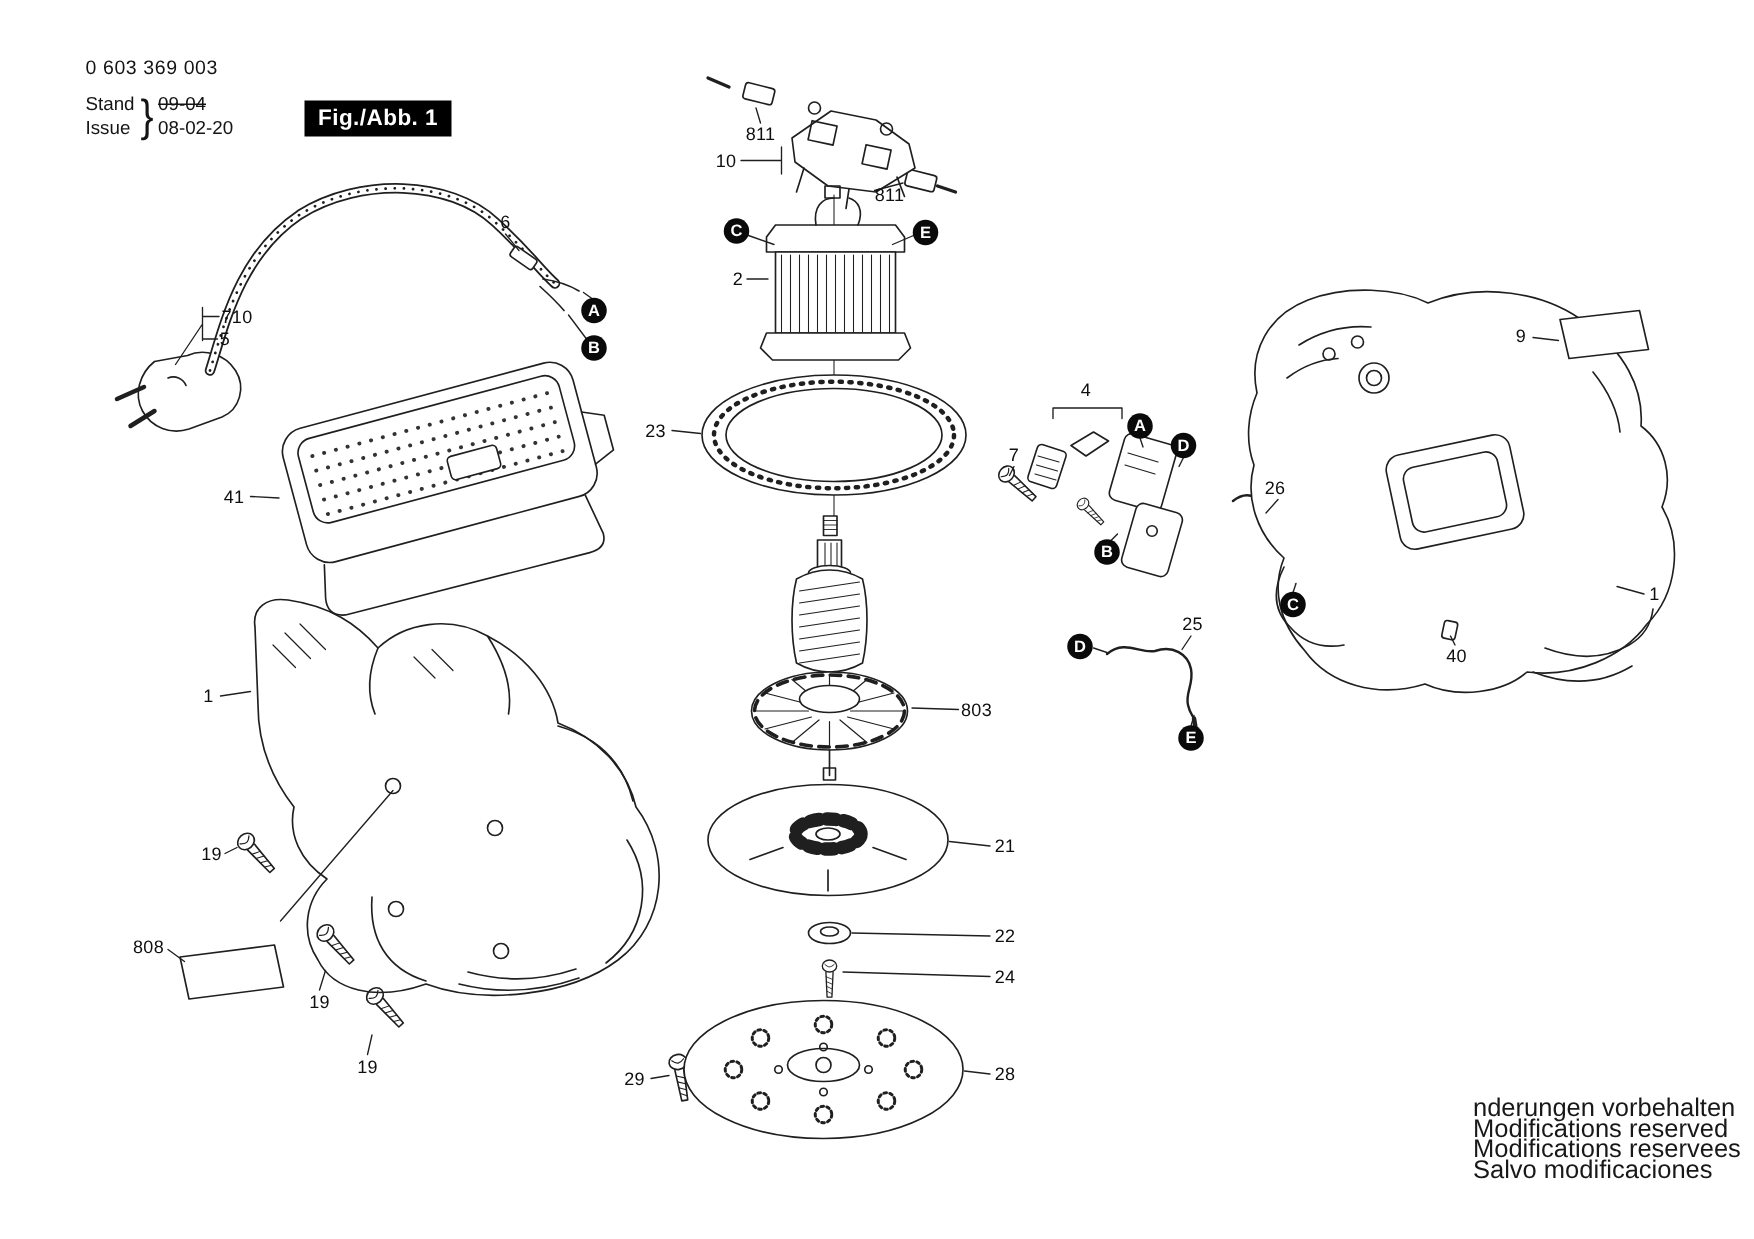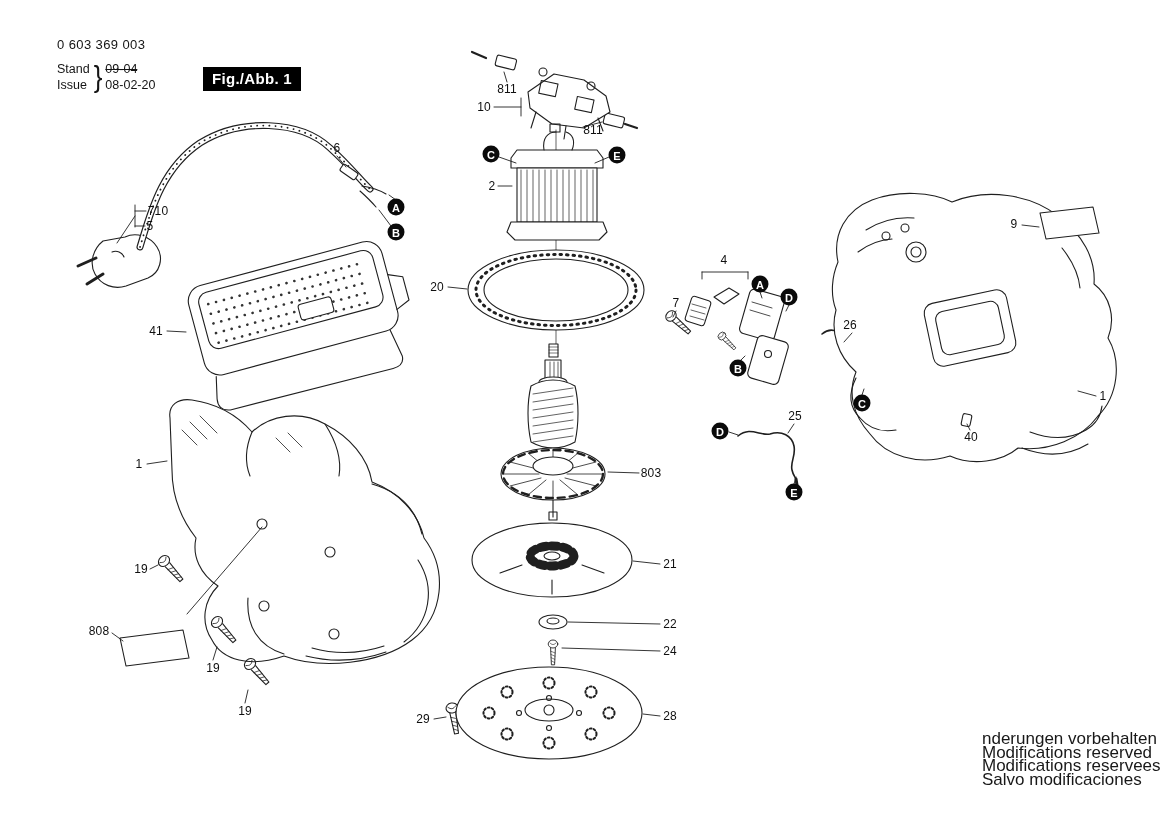--- a/index.html
+++ b/index.html
@@ -287,21 +287,21 @@
   <div class="fig-label">Fig./Abb. 1</div>
 
   <div>
       <div class="callout" style="left: 507px; top: 89px;">811</div>
       <div class="callout" style="left: 484px; top: 107px;">10</div>
       <div class="callout" style="left: 593px; top: 130px;">811</div>
       <div class="callout" style="left: 492px; top: 186px;">2</div>
       <div class="callout" style="left: 337px; top: 148px;">6</div>
       <div class="callout" style="left: 158px; top: 211px;">710</div>
       <div class="callout" style="left: 150px; top: 226px;">5</div>
-      <div class="callout" style="left: 437px; top: 287px;">20</div>
+      <div class="callout" style="left: 437px; top: 287px;">23</div>
       <div class="callout" style="left: 156px; top: 331px; text-align: right;">41</div>
       <div class="callout" style="left: 1014px; top: 224px;">9</div>
       <div class="callout" style="left: 724px; top: 260px;">4</div>
       <div class="callout" style="left: 676px; top: 303px;">7</div>
       <div class="callout" style="left: 850px; top: 325px;">26</div>
       <div class="callout" style="left: 1103px; top: 396px;">1</div>
       <div class="callout" style="left: 971px; top: 437px;">40</div>
       <div class="callout" style="left: 795px; top: 416px;">25</div>
       <div class="callout" style="left: 651px; top: 473px;">803</div>
       <div class="callout" style="left: 139px; top: 464px;">1</div>

